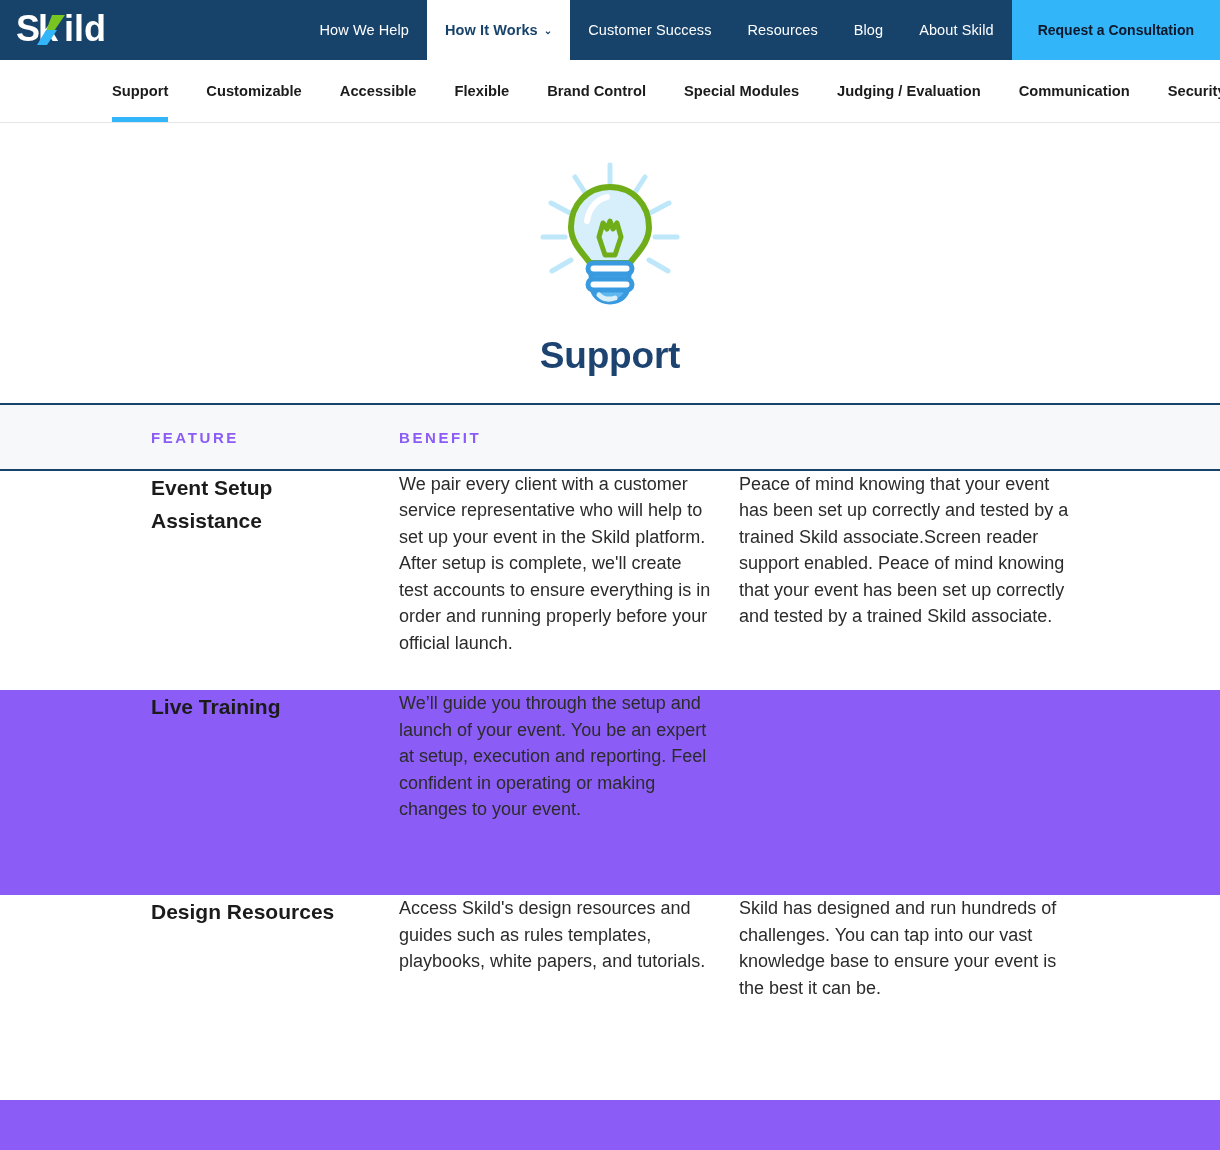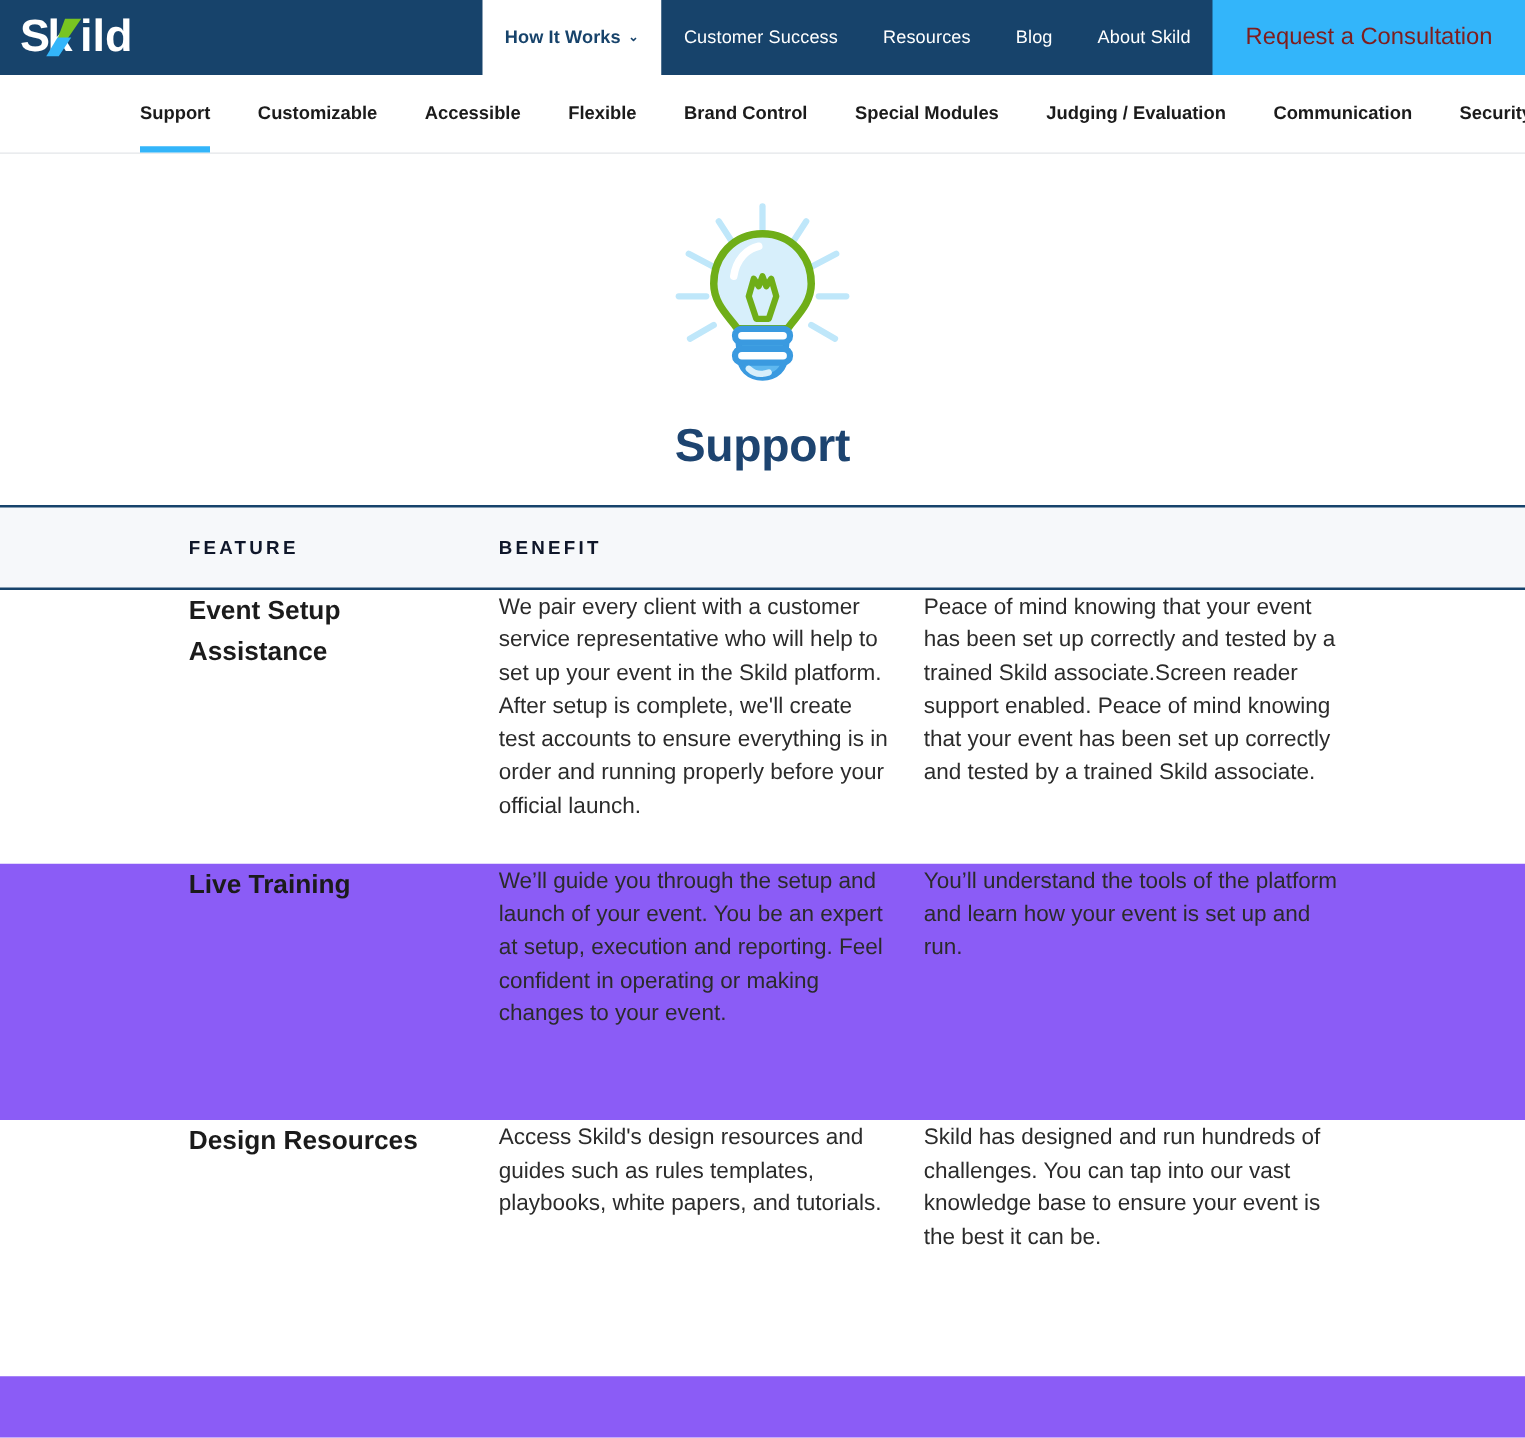--- a/index.html
+++ b/index.html
@@ -54,23 +54,23 @@
     font-size: 10px;
     line-height: 1;
     position: relative;
     top: 1px;
   }
   .topnav-cta {
     display: flex;
     align-items: center;
     padding: 0 26px;
     background: #33b5fa;
-    color: #7f1d1d;
-    font-size: 19px;
-    font-weight: 400;
+    color: #0f172a;
+    font-size: 14px;
+    font-weight: 700;
     white-space: nowrap;
     cursor: pointer;
   }
 
   
   .subnav {
     height: 63px;
     background: #ffffff;
     border-bottom: 1px solid #e3e6e9;
     display: flex;
@@ -117,21 +117,21 @@
   .table { width: 100%; }
   .table-head {
     background: #f6f8fa;
     border-top: 2px solid #17436b;
     border-bottom: 2px solid #17436b;
     height: 68px;
     display: flex;
     align-items: center;
   }
   .table-head .cell {
-    color: #0f172a;
+    color: #8b5cf6;
     font-size: 15px;
     font-weight: 700;
     letter-spacing: 2.6px;
   }
   .row {
     display: flex;
     align-items: flex-start;
     padding-bottom: 34px;
     min-height: 205px;
   }
@@ -163,20 +163,23 @@
     <svg class="logo-svg" width="92" height="38" viewBox="0 0 92 38">
       <text x="0" y="30" font-family="Liberation Sans, sans-serif" font-size="36" font-weight="700" fill="#ffffff">S</text>
       <text x="22" y="30" font-family="Liberation Sans, sans-serif" font-size="36" font-weight="700" fill="#ffffff">k</text>
       <polygon points="36,4 49,4 38,20 30,20" fill="#78c421"></polygon>
       <polygon points="30,19 41,19 31,34 21,34" fill="#33b5fa"></polygon>
       <text x="48" y="30" font-family="Liberation Sans, sans-serif" font-size="36" font-weight="700" fill="#ffffff">ild</text>
     </svg>
   </div>
 
   <nav class="topnav">
+    <div class="topnav-item">
+      <span>How We Help</span>
+    </div>
     <div class="topnav-item active">
       <span>How It Works</span>
       <span class="caret">⌄</span>
     </div>
     <div class="topnav-item">
       <span>Customer Success</span>
     </div>
     <div class="topnav-item">
       <span>Resources</span>
     </div>
@@ -258,21 +261,20 @@
 
   <div class="row">
     <div class="cell col-feature feature-title">Event Setup Assistance</div>
     <div class="cell col-benefit cell-text">We pair every client with a customer service representative who will help to set up your event in the Skild platform. After setup is complete, we'll create test accounts to ensure everything is in order and running properly before your official launch.</div>
     <div class="cell col-detail cell-text">Peace of mind knowing that your event has been set up correctly and tested by a trained Skild associate.Screen reader support enabled. Peace of mind knowing that your event has been set up correctly and tested by a trained Skild associate.</div>
   </div>
 
   <div class="row alt">
     <div class="cell col-feature feature-title">Live Training</div>
     <div class="cell col-benefit cell-text">We’ll guide you through the setup and launch of your event. You be an expert at setup, execution and reporting. Feel confident in operating or making changes to your event.</div>
-    <div class="cell col-detail cell-text">You’ll understand the tools of the platform and learn how your event is set up and run.</div>
   </div>
 
   <div class="row">
     <div class="cell col-feature feature-title">Design Resources</div>
     <div class="cell col-benefit cell-text">Access Skild's design resources and guides such as rules templates, playbooks, white papers, and tutorials.</div>
     <div class="cell col-detail cell-text">Skild has designed and run hundreds of challenges. You can tap into our vast knowledge base to ensure your event is the best it can be.</div>
   </div>
 
   <div class="row alt">
     

